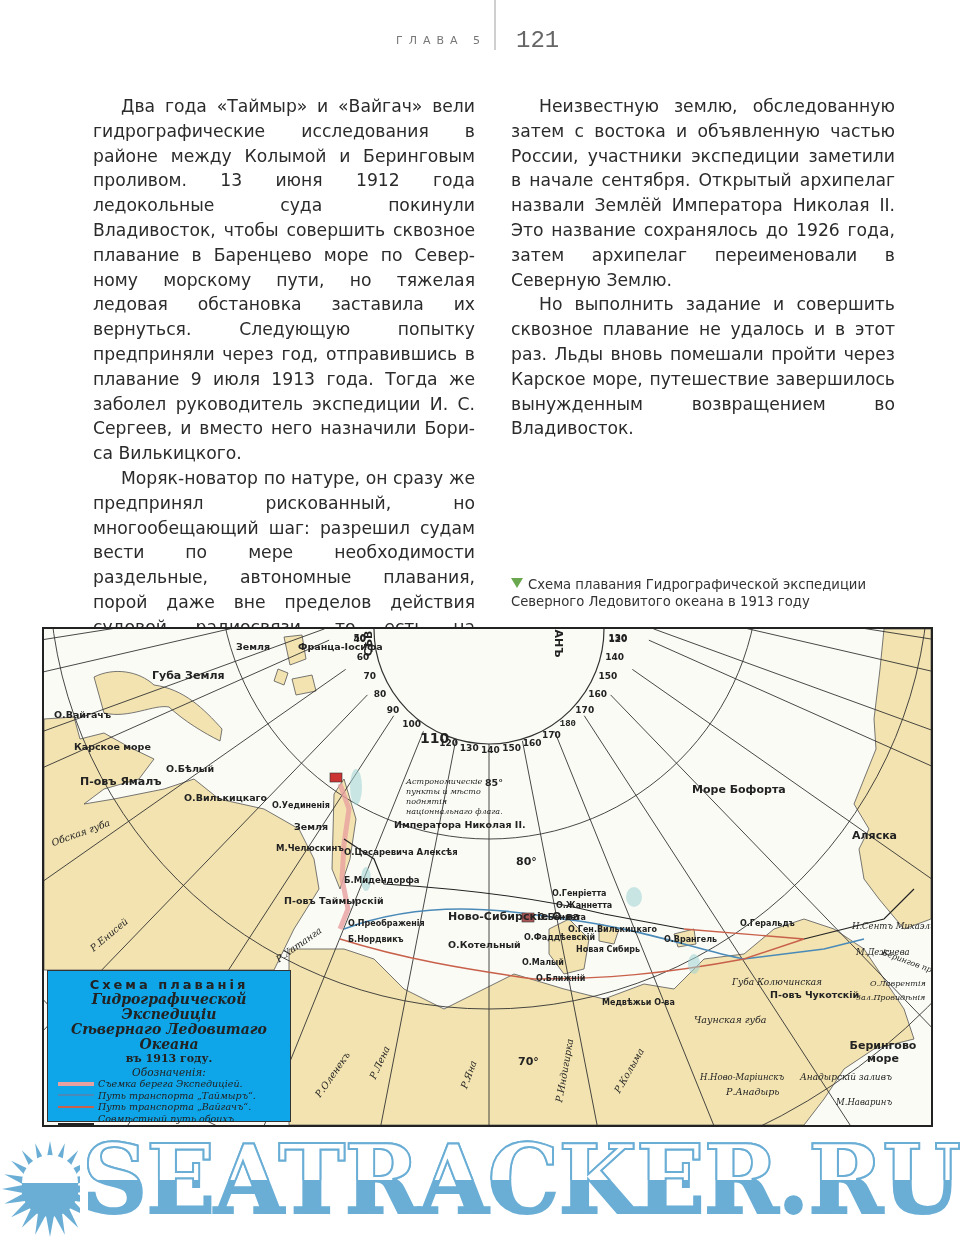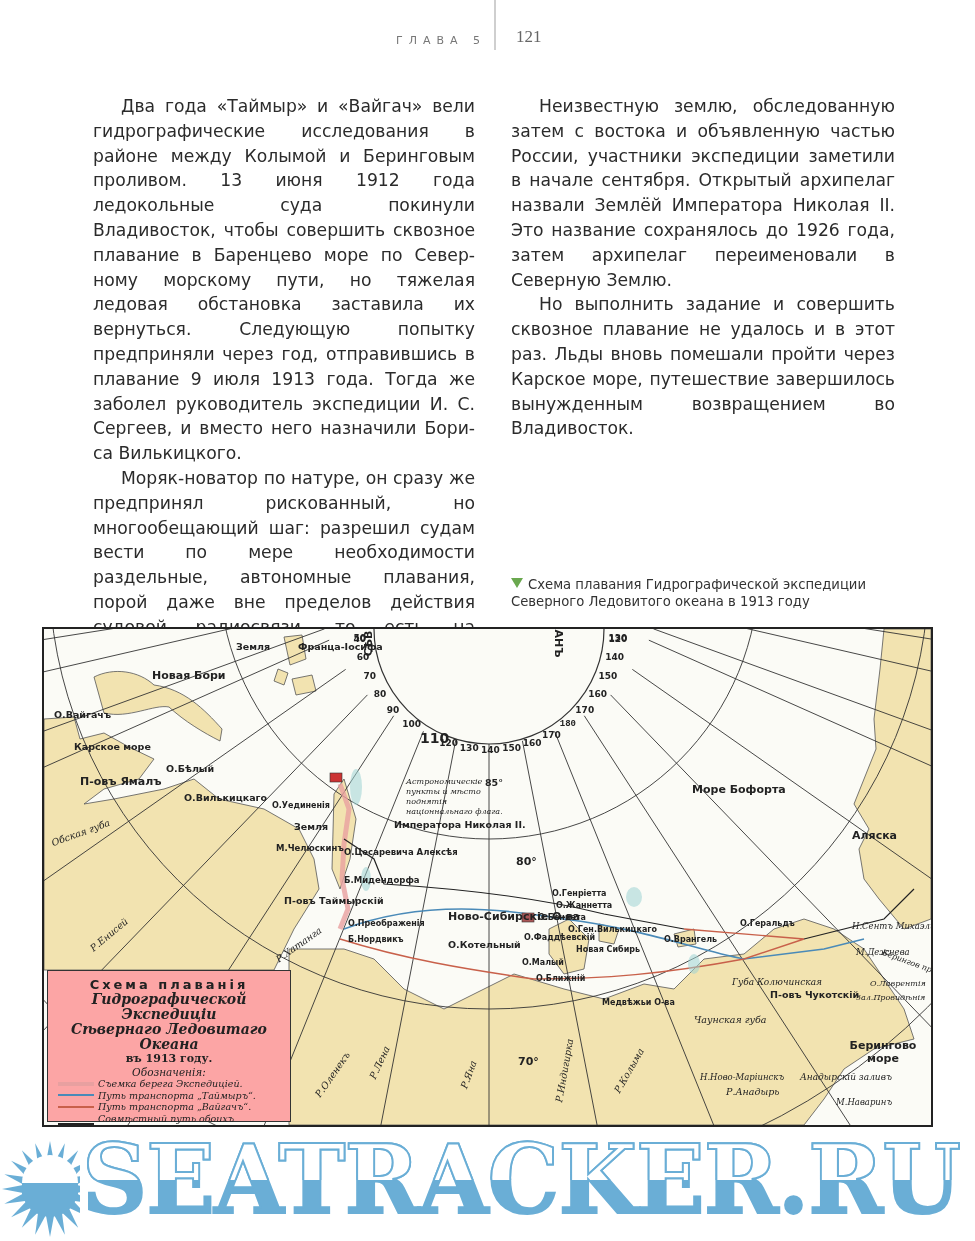--- a/index.html
+++ b/index.html
@@ -1,30 +1,30 @@
 <!DOCTYPE html>
 <html><head>
 <meta charset="utf-8">
 <style>
   html, body { margin: 0; padding: 0; background: #ffffff; }
   body { width: 975px; height: 1241px; position: relative; overflow: hidden;
          font-family: "DejaVu Sans", sans-serif; color: #2a2a2a; }
   .header { position: absolute; top: 0; left: 0; width: 975px; height: 70px; }
   .chapter { position: absolute; left: 396px; top: 34px; font-size: 11px; letter-spacing: 6px; color: #777; }
   .divider { position: absolute; left: 494px; top: 0; width: 2px; height: 50px; background: #cfcfcf; }
-  .pagenum { position: absolute; left: 516px; top: 27px; font-size: 17px; color: #666; font-family: Liberation Serif, serif; }
+  .pagenum { position: absolute; left: 516px; top: 27px; font-size: 24px; color: #666; font-family: Liberation Mono, monospace; }
   .col { position: absolute; top: 94px; width: 382px; font-size: 17.2px; line-height: 24.8px; text-align: justify; color: #2b2b2b; }
   .col p { margin: 0; text-indent: 28px; hyphens: manual; }
   .col-left { left: 93px; }
   .col-right { left: 511px; width: 384px; }
   .caption { position: absolute; left: 511px; top: 576px; width: 360px; font-size: 13.2px; line-height: 17px; color: #333; }
   .caption .tri { display: inline-block; width: 0; height: 0; border-left: 6px solid transparent; border-right: 6px solid transparent; border-top: 10px solid #6aa84f; margin-right: 5px; vertical-align: 1px; }
   .map { position: absolute; left: 42px; top: 627px; width: 887px; height: 496px; border: 2px solid #222; background: #fbfbf6; overflow: hidden; }
   .map svg { position: absolute; left: 0; top: 0; }
-  .legend { position: absolute; left: 3px; top: 341px; width: 242px; height: 150px; background: #fca5a5; border: 1.5px solid #333; font-family: "DejaVu Serif", serif; color: #222; text-align: center; }
+  .legend { position: absolute; left: 3px; top: 341px; width: 242px; height: 150px; background: #0ea5e9; border: 1.5px solid #333; font-family: "DejaVu Serif", serif; color: #222; text-align: center; }
   .legend .t1 { font-size: 13px; letter-spacing: 3px; font-weight: bold; margin-top: 6px; font-family: "DejaVu Sans", sans-serif; }
   .legend .t2 { font-size: 14px; font-style: italic; font-weight: bold; line-height: 15px; }
   .legend .t3 { font-size: 11px; font-weight: bold; }
   .legend .t4 { font-size: 10.5px; font-style: italic; margin-top: 1px; }
   .legend .row { display: flex; align-items: center; font-size: 9.5px; font-style: italic; text-align: left; padding-left: 10px; line-height: 11.5px; }
   .legend .sw { display: inline-block; width: 36px; height: 0; margin-right: 4px; flex: none; }
   .maplabel { position: absolute; font-family: "DejaVu Sans", sans-serif; font-size: 9.5px; color: #222; white-space: nowrap; font-weight: bold; }
   .maplabel.big { font-size: 11px; }
   .maplabel.it { font-style: italic; font-family: "DejaVu Serif", serif; font-weight: normal; }
   .watermark { position: absolute; left: 0; top: 1125px; width: 975px; height: 116px; }
@@ -138,21 +138,21 @@
     </div>
 
   <span class="maplabel" style="left:441px;top:148px;">85°</span>
   <span class="maplabel big" style="left:472px;top:226px;">80°</span>
   <span class="maplabel big" style="left:474px;top:426px;">70°</span>
   <span class="maplabel big" style="left:312px;top:8px;transform:rotate(-90deg);">СѢВ</span>
   <span class="maplabel big" style="left:500px;top:8px;transform:rotate(90deg);">АНЪ</span>
 
   <span class="maplabel" style="left:192px;top:12px;">Земля</span>
   <span class="maplabel" style="left:254px;top:12px;">Франца-Іосифа</span>
-  <span class="maplabel big" style="left:108px;top:40px;">Новая Бори</span>
+  <span class="maplabel big" style="left:108px;top:40px;">Губа Земля</span>
   <span class="maplabel" style="left:10px;top:80px;">О.Вайгачъ</span>
   <span class="maplabel" style="left:30px;top:112px;">Карское море</span>
   <span class="maplabel" style="left:122px;top:134px;">О.Бѣлый</span>
   <span class="maplabel big" style="left:36px;top:146px;">П-овъ Ямалъ</span>
   <span class="maplabel" style="left:140px;top:163px;">О.Вилькицкаго</span>
   <span class="maplabel it" style="left:6px;top:198px;transform:rotate(-20deg);">Обская губа</span>
   <span class="maplabel" style="left:228px;top:172px;font-size:8px;">О.Уединенія</span>
   <span class="maplabel" style="left:250px;top:192px;">Земля</span>
   <span class="maplabel" style="left:350px;top:190px;">Императора Николая II.</span>
   <span class="maplabel it" style="left:362px;top:148px;width:110px;white-space:normal;font-size:8px;line-height:10px;">Астрономическіе пункты и мѣсто поднятія націоннальнаго флага.</span>

